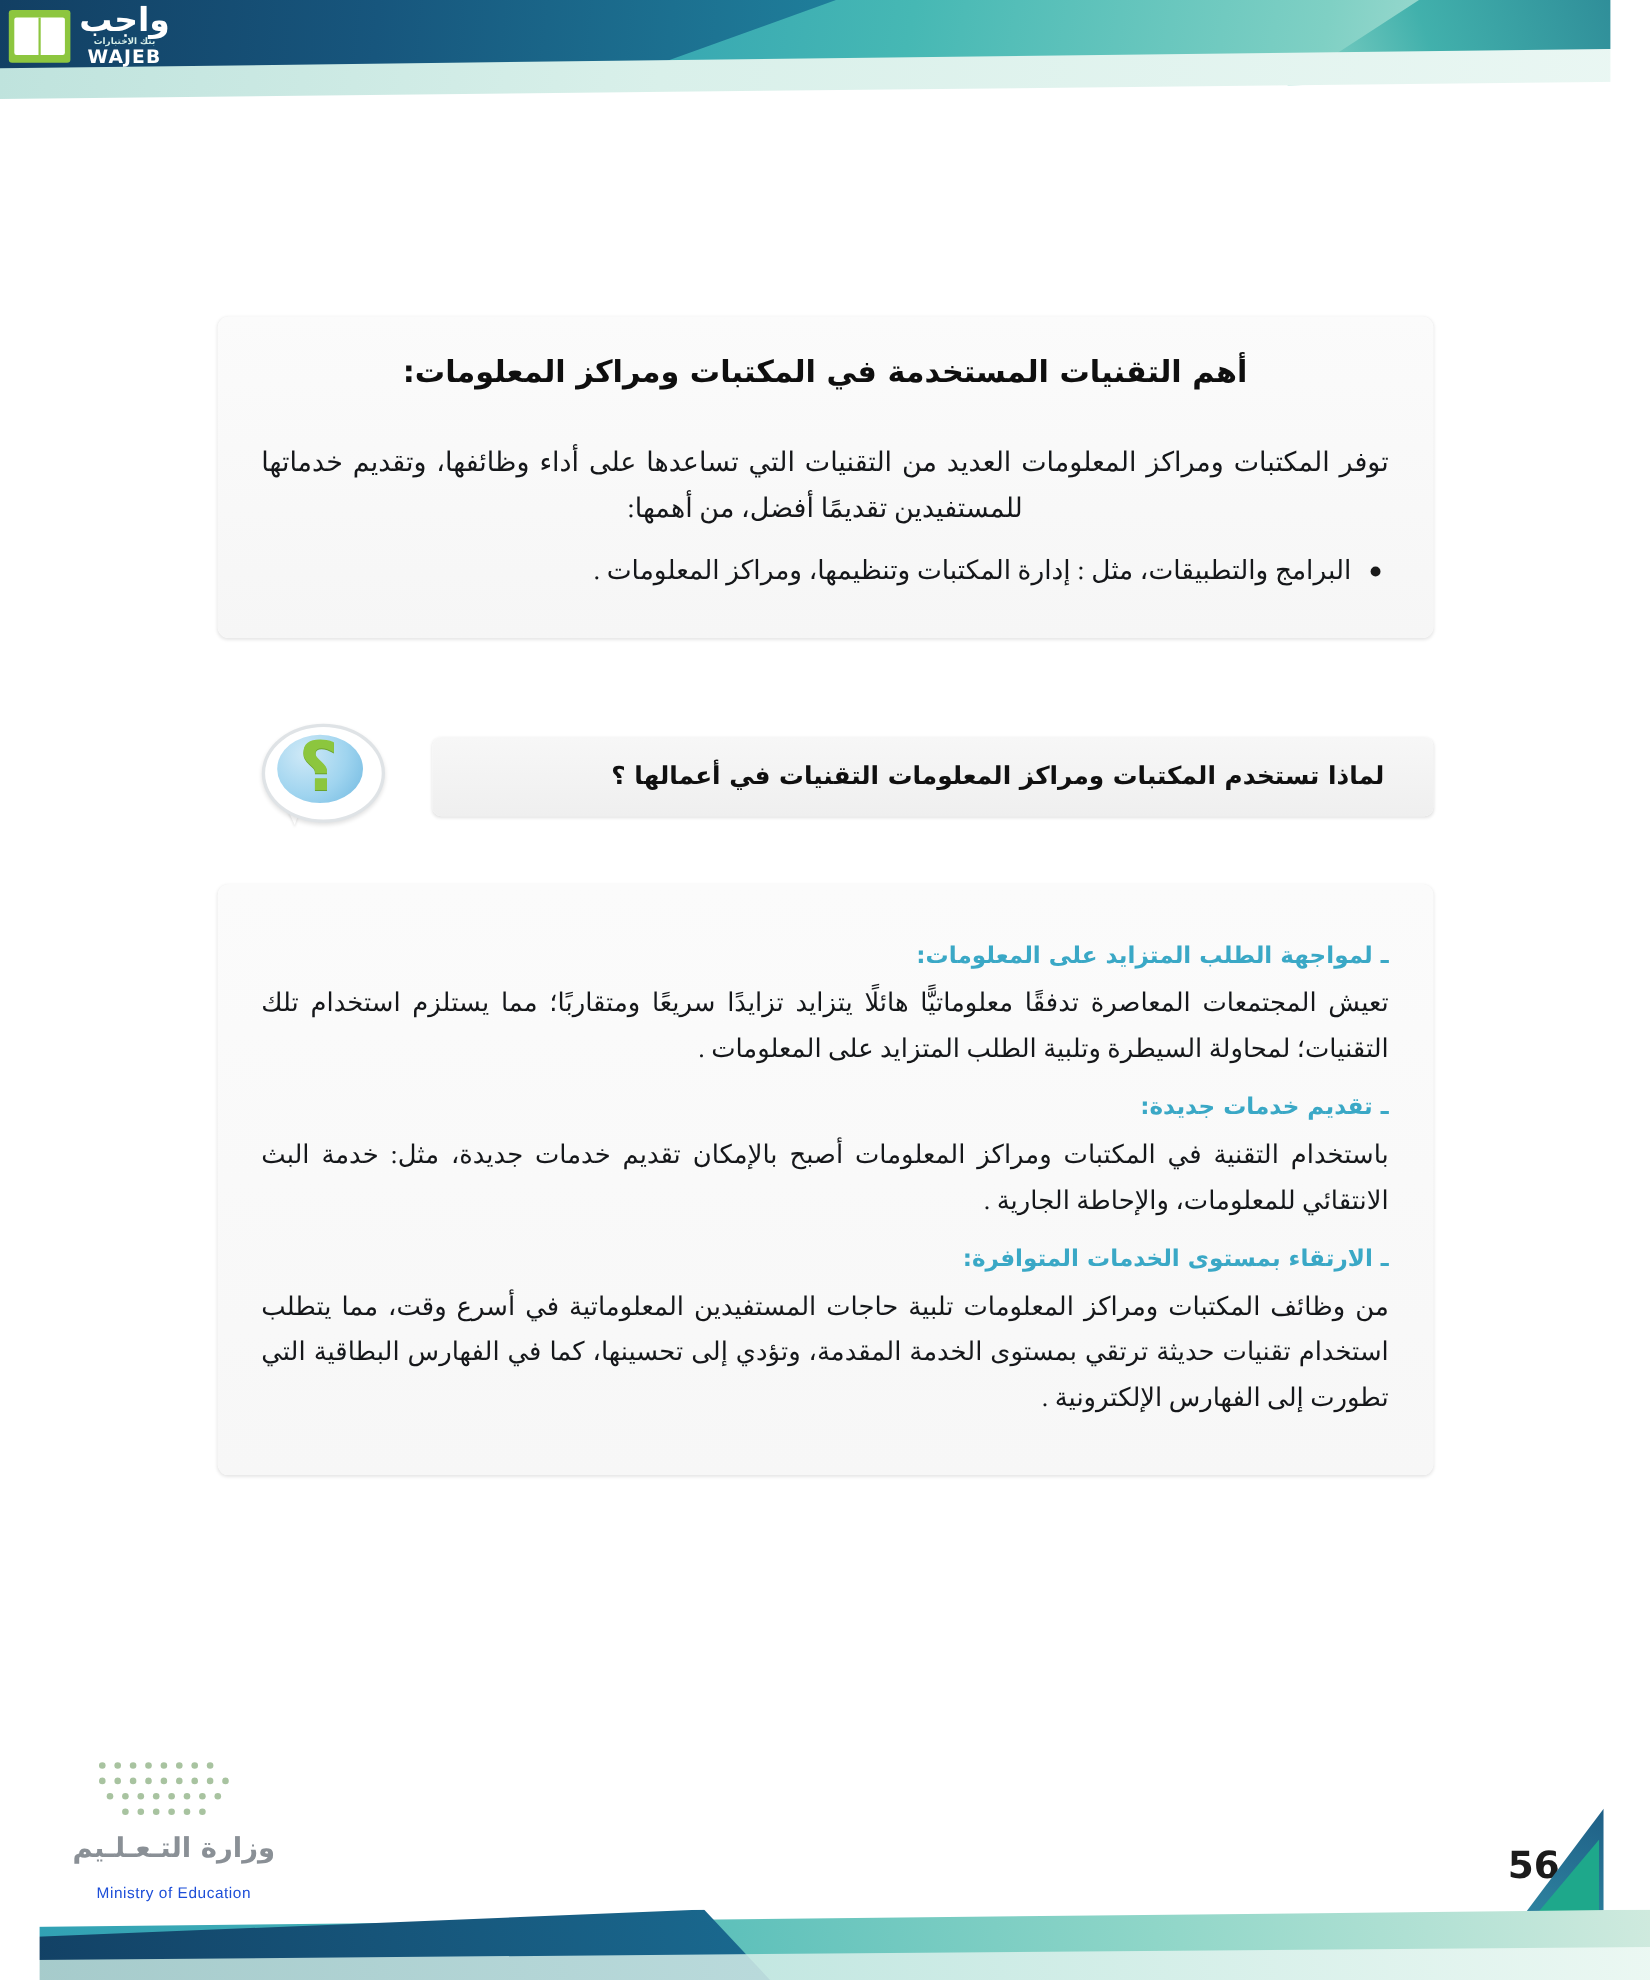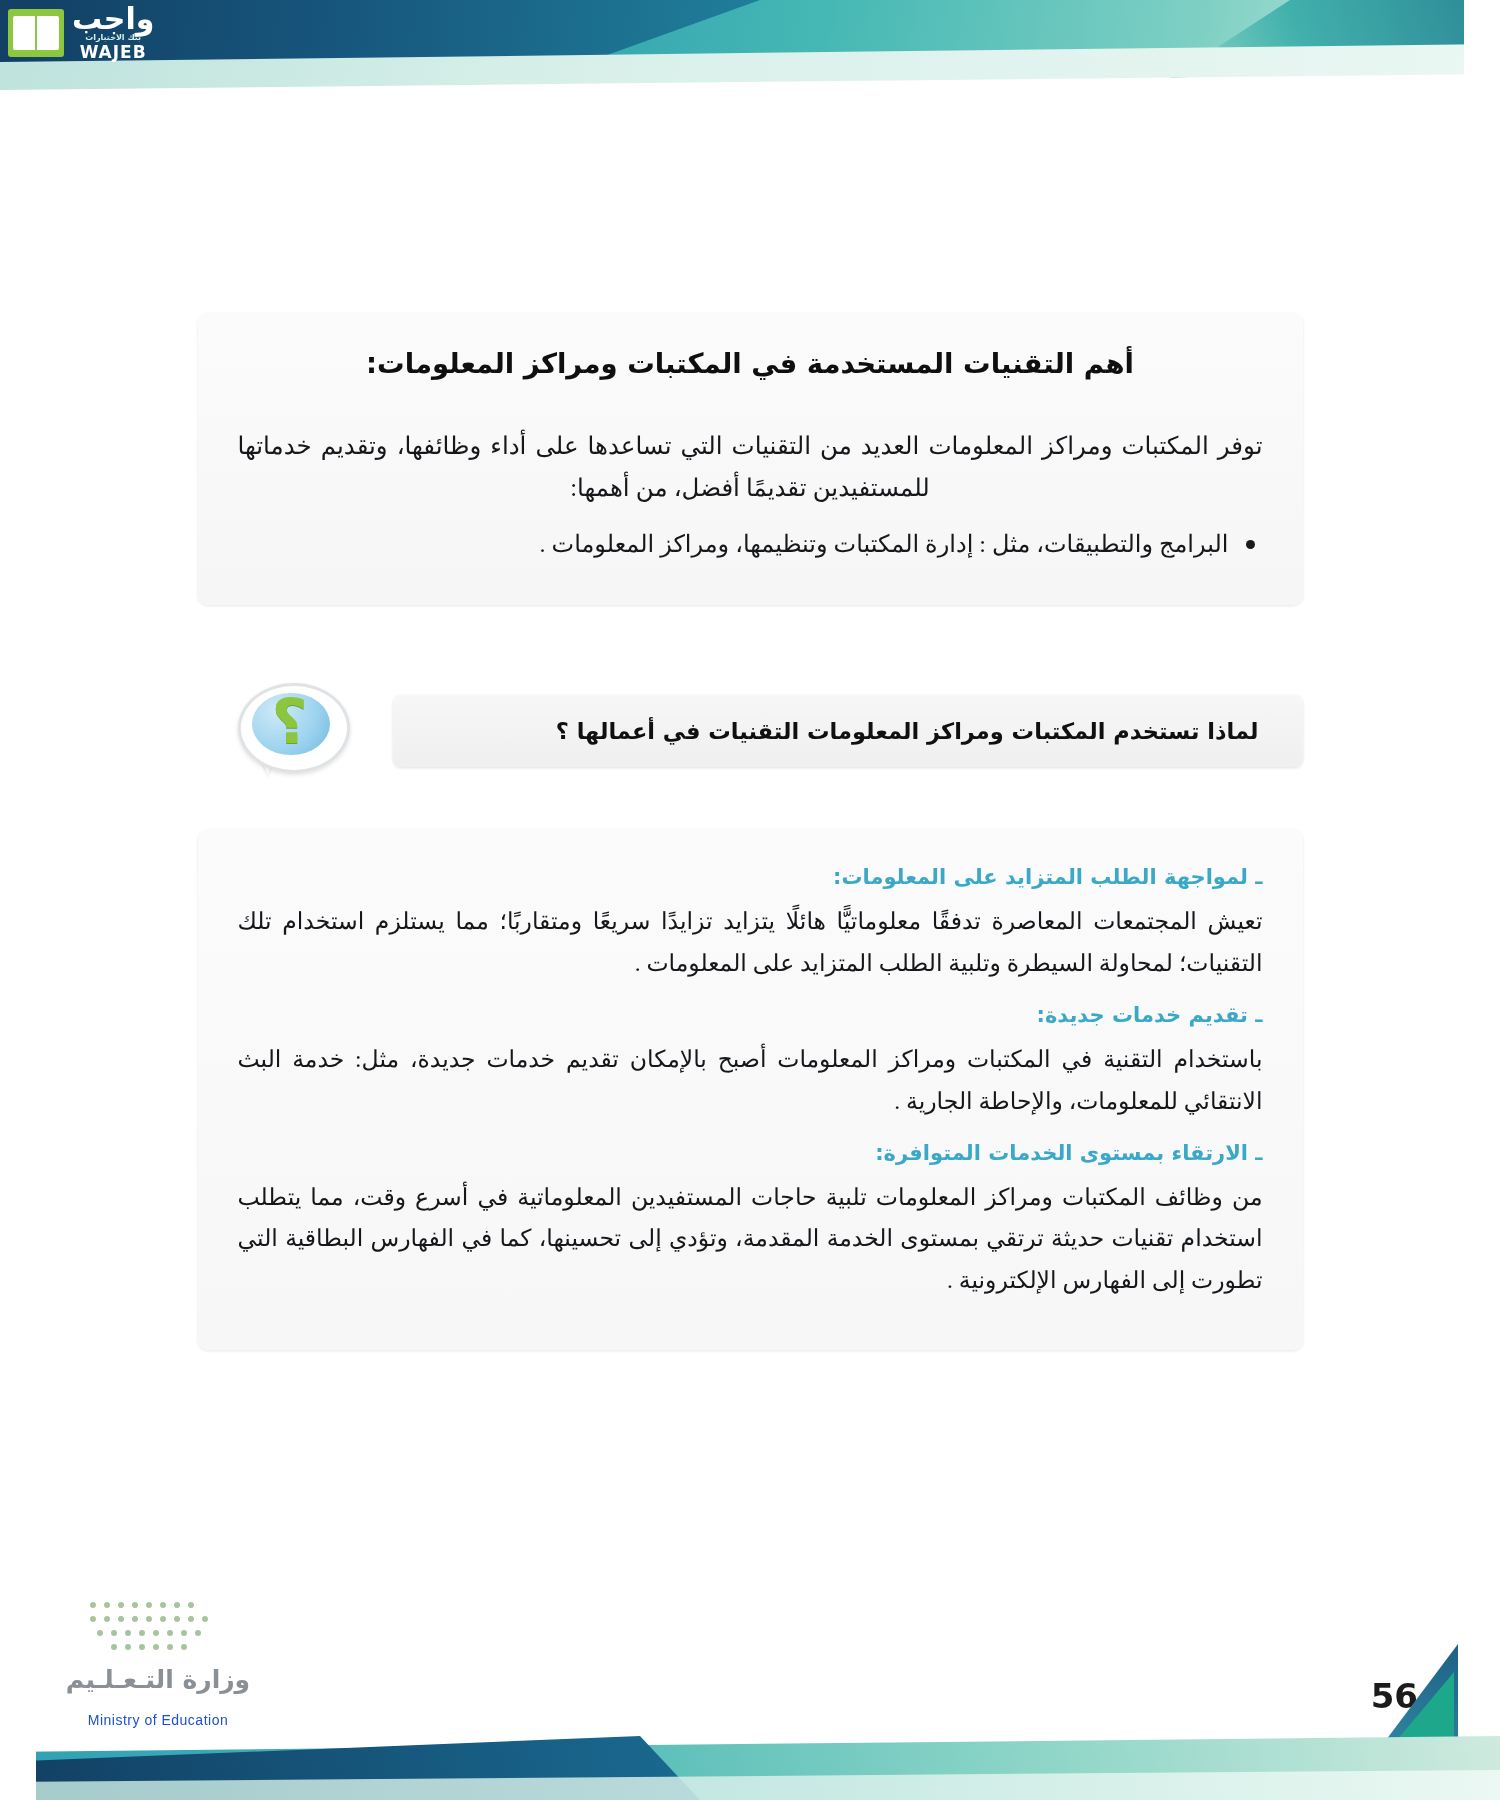--- a/index.html
+++ b/index.html
@@ -122,21 +122,21 @@
     content: "";
     position: absolute;
     top: 7px; left: 27px;
     width: 2px; height: 34px;
     background: #8dc63f;
   }
 
   
   .content {
     position: absolute;
-    top: 313px;
+    top: 288px;
     left: 0;
     width: 1500px;
     direction: rtl;
   }
 
   .card {
     position: relative;
     margin: 0 auto;
     width: 1105px;
     background: linear-gradient(180deg, #fbfbfb 0%, #f6f6f6 100%);
@@ -331,21 +331,21 @@
   }
   .sub-head {
     font-family: "DejaVu Sans", sans-serif;
     font-weight: bold;
     font-size: 21px;
     color: #3aa8c6;
     text-align: right;
     margin: 18px 0 12px 0;
     letter-spacing: -.2px;
   }
-  .sub-head:first-child { margin-top: 0; }
+  .sub-head:first-child { margin-top: 16px; }
   .body-text {
     font-size: 23.5px;
     line-height: 1.78;
     color: #15171a;
     text-align: justify;
     margin: 0 0 4px 0;
   }
 
   
   .footer {

